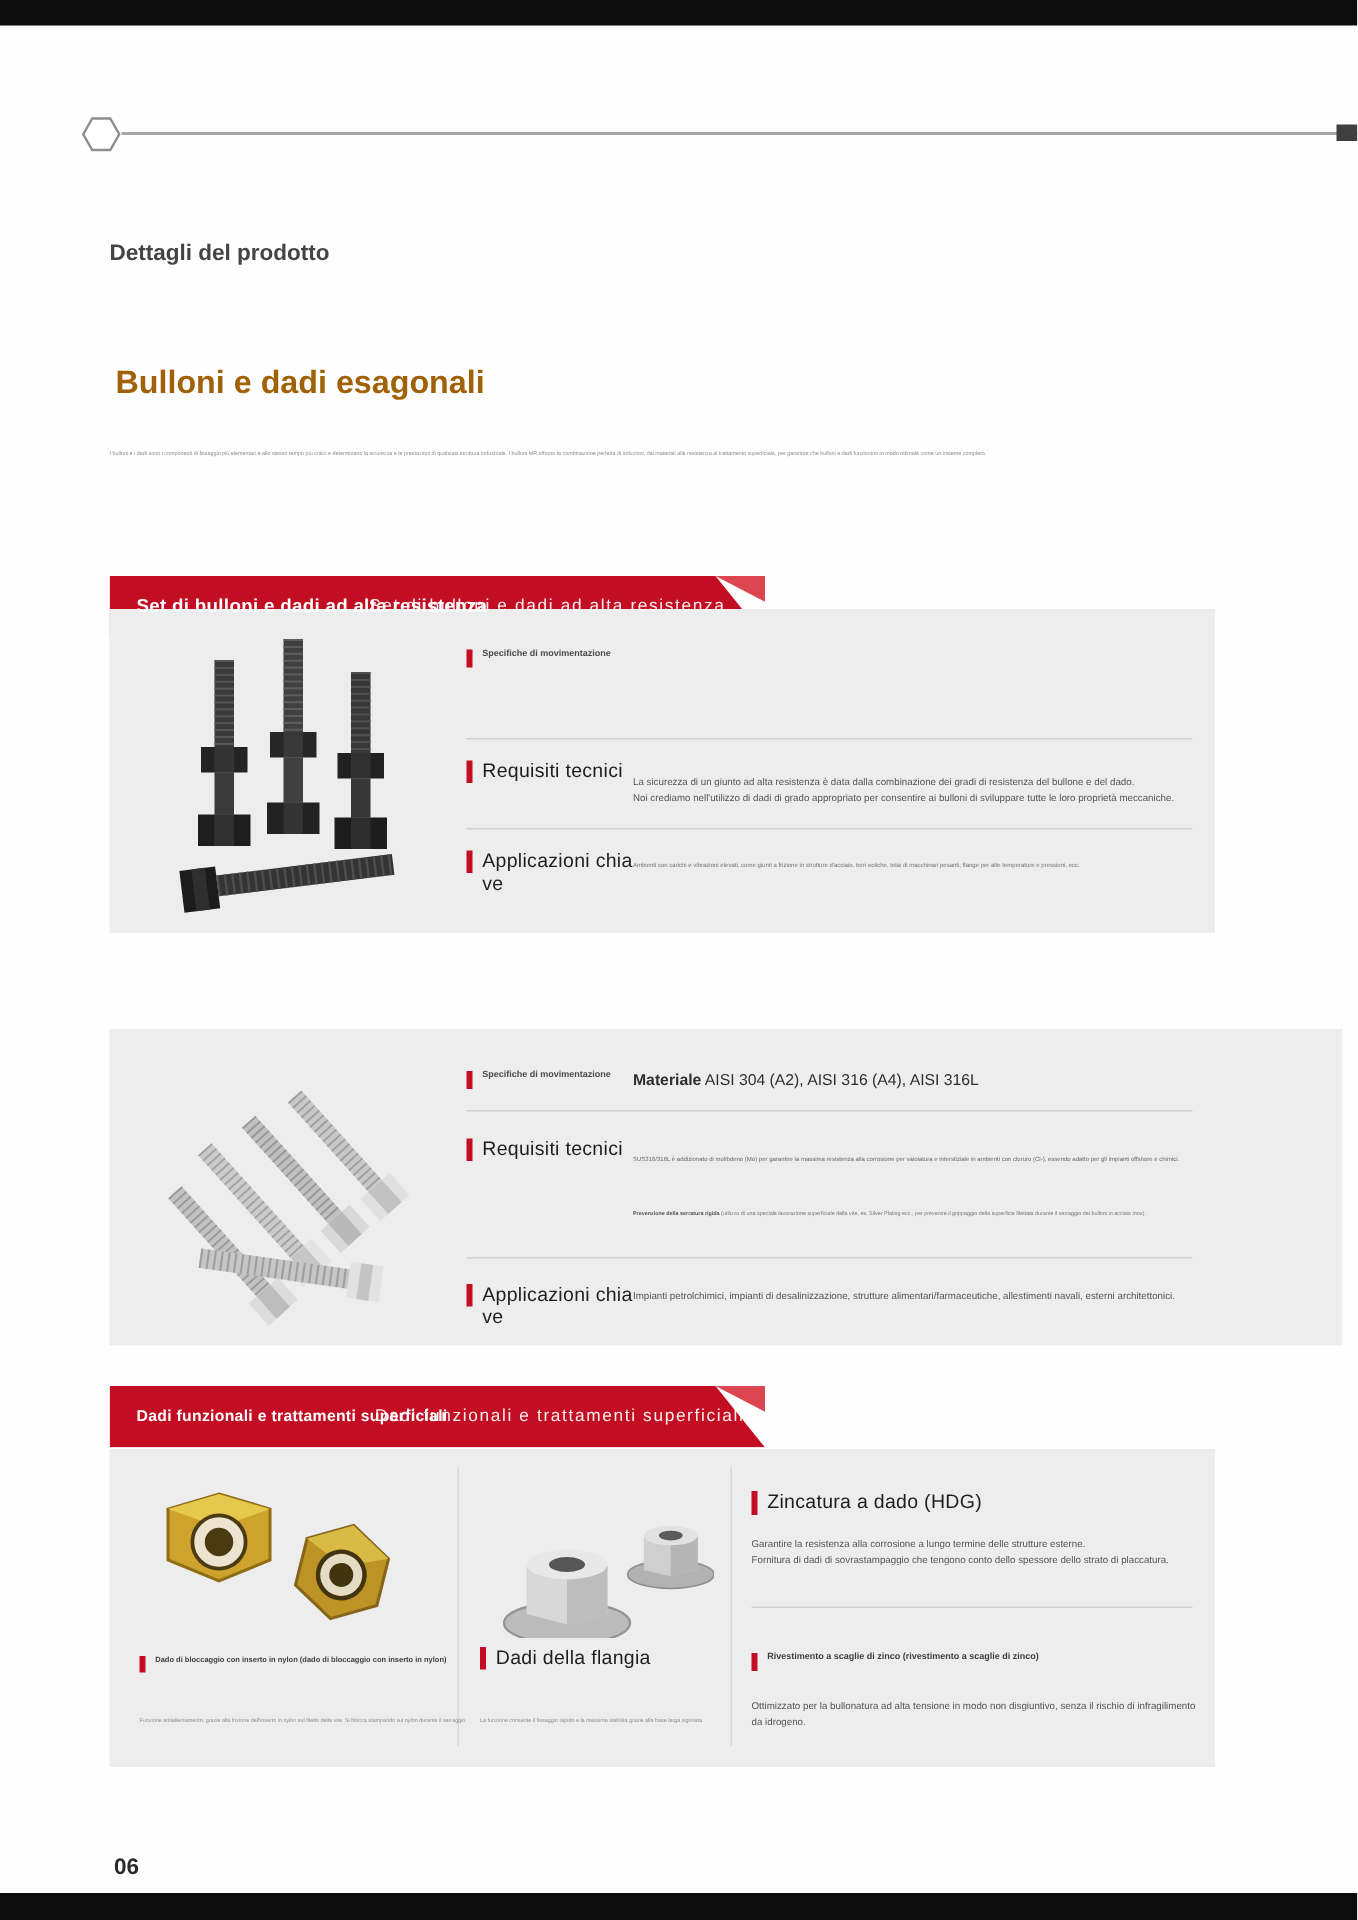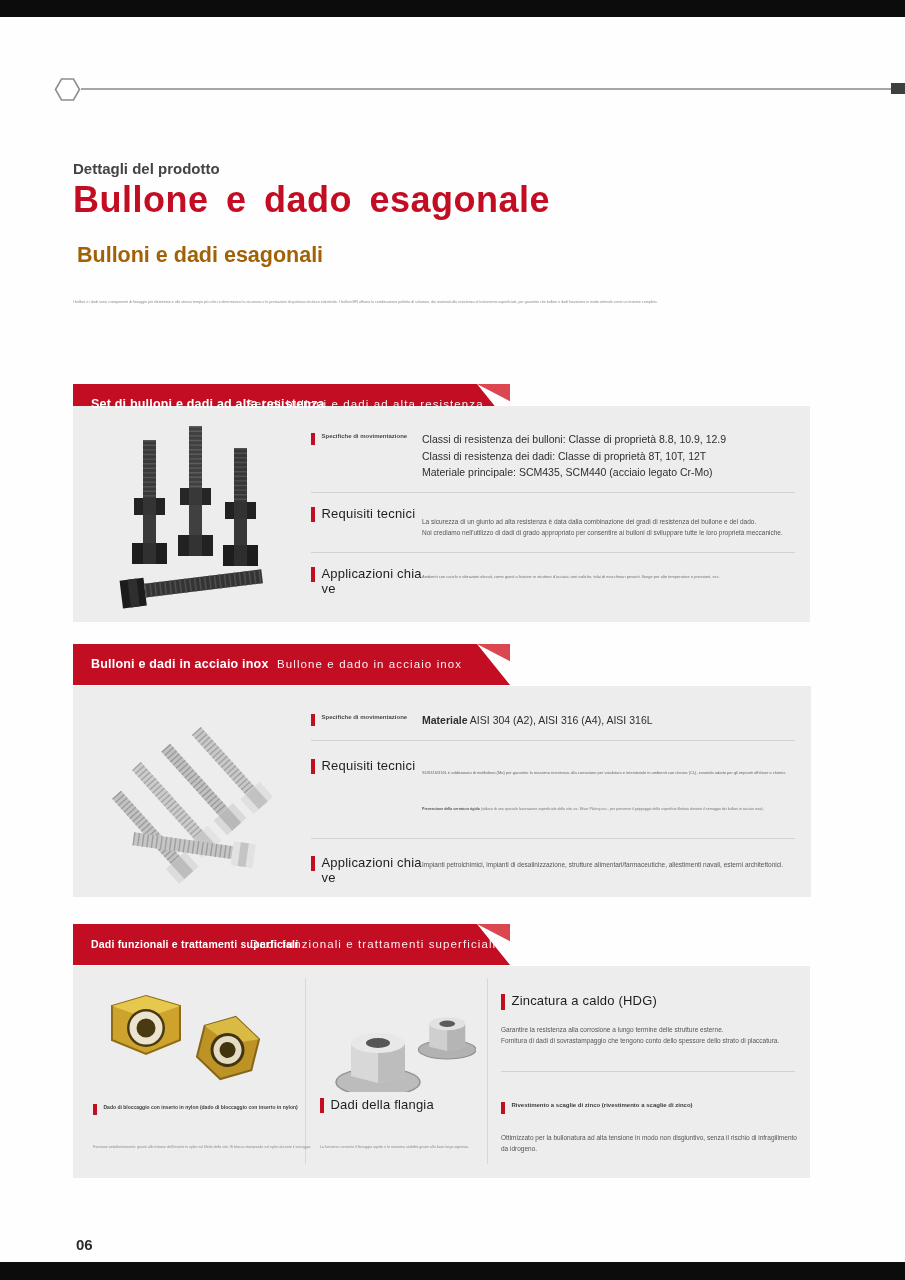--- a/index.html
+++ b/index.html
@@ -39,21 +39,20 @@
   <div class="abs blackbar" style="left:0;top:0;width:905px;height:17px;"></div>
   <div class="abs blackbar" style="left:0;top:1262px;width:905px;height:18px;"></div>
 
   <svg class="abs" style="left:54px;top:77px;" width="27" height="25" viewBox="0 0 27 25">
     <polygon points="1.5,12.5 7.5,2 19.5,2 25.5,12.5 19.5,23 7.5,23" fill="#ffffff" stroke="#8d8d8d" stroke-width="1.6"></polygon>
   </svg>
   <div class="abs hline" style="left:81px;top:88px;width:824px;"></div>
   <div class="abs" style="left:891px;top:83px;width:14px;height:11px;background:#3f3f3f;"></div>
 
   <div class="abs" style="left:73px;top:148px;font-size:15px;font-weight:600;color:#444;margin-top:12px;">Dettagli del prodotto</div>
-  <div class="abs" style="left:73px;top:179px;font-size:36px;font-weight:700;color:#c30d23;letter-spacing:.5px;word-spacing:7px;">Bullone e dado esagonale</div>
   <div class="abs" style="left:77px;top:243px;font-size:21.5px;font-weight:600;color:#a16207;">Bulloni e dadi esagonali</div>
   <div class="abs nano" style="left:73px;top:300px;width:690px;">I bulloni e i dadi sono i componenti di fissaggio più elementari e allo stesso tempo più critici e determinano la sicurezza e le prestazioni di qualsiasi struttura industriale. I bulloni MR offrono la combinazione perfetta di soluzioni, dai materiali alla resistenza al trattamento superficiale, per garantire che bulloni e dadi funzionino in modo ottimale come un insieme completo.</div>
 
   <div class="abs banner" style="left:73px;top:384px;">
     <div class="banner-bg"></div>
     <div class="banner-fold"></div>
     <span class="banner-bold">Set di bulloni e dadi ad alta resistenza</span>
     <span class="banner-light" style="left:173px;">Set di bulloni e dadi ad alta resistenza</span>
   </div>
 
@@ -92,52 +91,41 @@
           <rect x="54" y="166" width="118" height="14" fill="#343434"></rect>
           <line x1="54" y1="173" x2="172" y2="173" stroke="#4e4e4e" stroke-width="14" stroke-dasharray="1.6 3.4"></line>
         </g>
       </g>
     </svg>
 
     <div class="abs lbl" style="left:238px;top:27px;">
       <div class="redbar" style="height:12px;"></div>
       <span class="lbl-tiny">Specifiche di movimentazione</span>
     </div>
-    <div class="abs" style="left:349px;top:25px;">
-      <div class="val">Classi di resistenza dei bulloni: Classe di proprietà 8.8, 10.9, 12.9</div>
-      <div class="val">Classi di resistenza dei dadi: Classe di proprietà 8T, 10T, 12T</div>
-      <div class="val">Materiale principale: SCM435, SCM440 (acciaio legato Cr-Mo)</div>
-    </div>
     <div class="abs divider" style="left:238px;top:86px;width:484px;"></div>
 
     <div class="abs lbl" style="left:238px;top:101px;">
       <div class="redbar" style="height:15px;"></div>
       <span class="lbl-big">Requisiti tecnici</span>
     </div>
     <div class="abs" style="left:349px;top:110px;width:373px;">
       <div class="desc">La sicurezza di un giunto ad alta resistenza è data dalla combinazione dei gradi di resistenza del bullone e del dado.</div>
       <div class="desc">Noi crediamo nell'utilizzo di dadi di grado appropriato per consentire ai bulloni di sviluppare tutte le loro proprietà meccaniche.</div>
     </div>
     <div class="abs divider" style="left:238px;top:146px;width:484px;"></div>
 
     <div class="abs lbl" style="left:238px;top:161px;">
       <div class="redbar" style="height:15px;"></div>
       <span class="lbl-big wrapcol">Applicazioni chiave</span>
     </div>
     <div class="abs micro" style="left:349px;top:168px;">Ambienti con carichi e vibrazioni elevati, come giunti a frizione in strutture d'acciaio, torri eoliche, telai di macchinari pesanti, flange per alte temperature e pressioni, ecc.</div>
   </div>
 
-  <div class="abs banner" style="left:73px;top:644px;">
-    <div class="banner-bg"></div>
-    <div class="banner-fold"></div>
-    <span class="banner-bold">Bulloni e dadi in acciaio inox</span>
-    <span class="banner-light" style="left:204px;">Bullone e dado in acciaio inox</span>
-  </div>
-
-  <div class="abs card" style="left:73px;top:686px;width:738px;height:211px;">
+
+  <div class="abs card" style="left:73px;top:686px;width:822px;height:211px;">
 
     <svg class="abs" style="left:20px;top:10px;" width="215" height="190" viewBox="0 0 215 190">
       <g transform="rotate(-42 100 100)">
         <g transform="translate(18,48)">
           <rect x="20" y="0" width="12" height="88" fill="#c2c2c2"></rect>
           <line x1="26" y1="0" x2="26" y2="88" stroke="#9b9b9b" stroke-width="12" stroke-dasharray="1.3 3"></line>
           <rect x="13" y="88" width="26" height="20" fill="#dcdcdc"></rect>
             <rect x="20" y="88" width="12" height="20" fill="#bdbdbd"></rect>
         </g>
         <g transform="translate(52,40)">
@@ -241,21 +229,21 @@
       </g>
     </svg>
     <div class="abs lbl" style="left:247px;top:132px;">
       <div class="redbar" style="height:15px;"></div>
       <span class="lbl-big">Dadi della flangia</span>
     </div>
     <div class="abs nano" style="left:247px;top:179px;width:160px;overflow:hidden;">La funzione consente il fissaggio rapido e la massima stabilità grazie alla base larga zigrinata.</div>
 
     <div class="abs lbl" style="left:428px;top:28px;">
       <div class="redbar" style="height:16px;"></div>
-      <span class="lbl-big">Zincatura a caldo (HDG)</span>
+      <span class="lbl-big">Zincatura a dado (HDG)</span>
     </div>
     <div class="abs" style="left:428px;top:58px;width:296px;">
       <div class="desc">Garantire la resistenza alla corrosione a lungo termine delle strutture esterne.</div>
       <div class="desc">Fornitura di dadi di sovrastampaggio che tengono conto dello spessore dello strato di placcatura.</div>
     </div>
     <div class="abs divider" style="left:428px;top:105px;width:294px;"></div>
     <div class="abs lbl" style="left:428px;top:136px;">
       <div class="redbar" style="height:12px;"></div>
       <span class="lbl-mid">Rivestimento a scaglie di zinco (rivestimento a scaglie di zinco)</span>
     </div>

